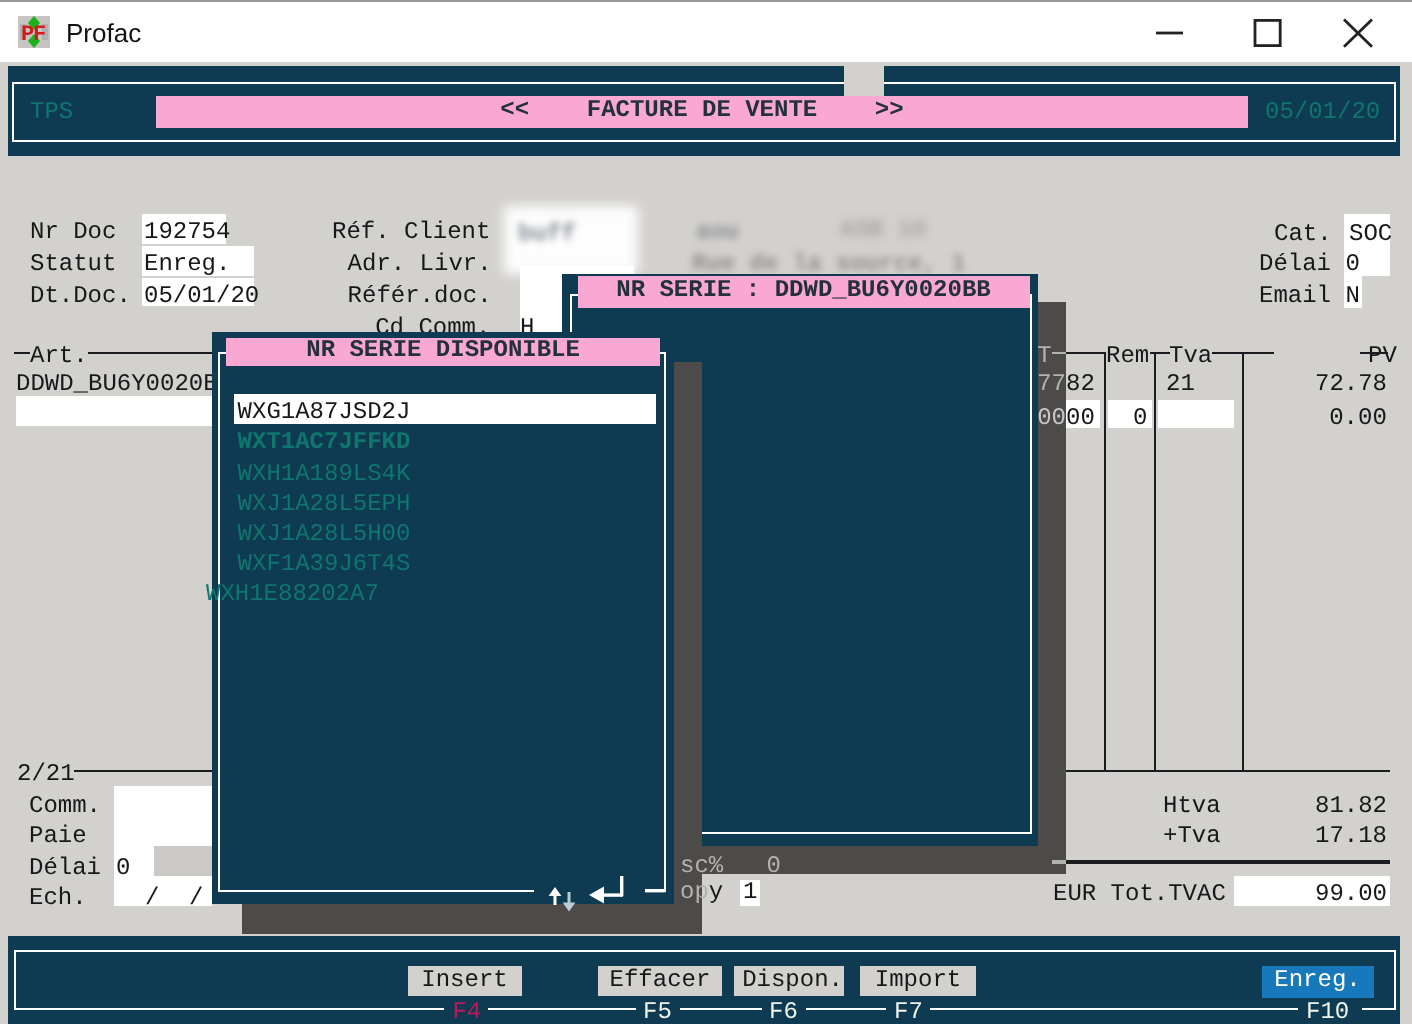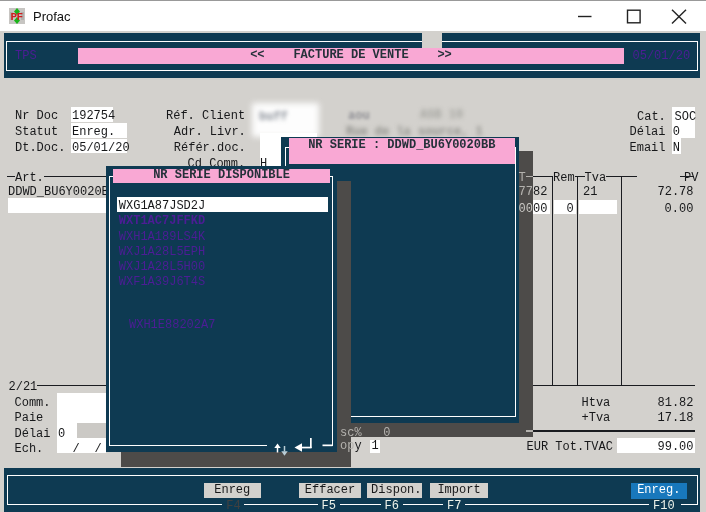--- a/index.html
+++ b/index.html
@@ -1,18 +1,18 @@
 <!DOCTYPE html>
 <html><head>
 <meta charset="utf-8">
 <style>
   html,body{margin:0;padding:0}
   body{width:706px;height:512px;position:relative;overflow:hidden;background:#d3d1cd;}
   .t{position:absolute;font:12px/12px "Liberation Mono",monospace;color:#17181a;white-space:pre;}
-  .w{color:#4c1d95;}
+  .w{color:#0f766e;}
   .box{position:absolute;background:#ffffff;}
   .ln{position:absolute;background:#1a1c20;}
   .navy{position:absolute;background:#0e3a52;}
   .sh{position:absolute;background:#4d4b49;}
   .lt{color:#b4b2ae;}
   .org{position:absolute;background:#f9a8d4;}
   .bord{position:absolute;border:1.5px solid #ffffff;box-sizing:border-box;}
 </style>
 </head>
 <body>
@@ -128,35 +128,35 @@
 <div class="t" style="left:657.5px;top:412px;">17.18</div>
 <div class="ln" style="left:527px;top:430.2px;width:168px;height:1.4px;"></div>
 <div class="t" style="left:526.5px;top:440.7px;">EUR Tot.TVAC</div>
 <div class="box" style="left:616.5px;top:437.8px;width:78.5px;height:15.2px;"></div>
 <div class="t" style="left:657.5px;top:440.7px;">99.00</div>
 
 <div class="sh" style="left:519px;top:151px;width:14px;height:286px;"></div>
 <div class="sh" style="left:295px;top:423px;width:238px;height:14px;"></div>
 <div class="navy" style="left:281px;top:137px;width:238px;height:286px;"></div>
 <div class="bord" style="left:284.5px;top:146.5px;width:231px;height:270px;"></div>
-<div class="org" style="left:288.5px;top:137.9px;width:226.5px;height:26px;text-align:center;font:bold 12px/14.3px 'Liberation Mono',monospace;color:#25313a;white-space:pre;">NR SERIE : DDWD_BU6Y0020BB</div>
+<div class="org" style="left:288.5px;top:137.9px;width:226.5px;height:16px;text-align:center;font:bold 12px/14.3px 'Liberation Mono',monospace;color:#25313a;white-space:pre;">NR SERIE : DDWD_BU6Y0020BB</div>
 
 <div class="sh" style="left:337px;top:181px;width:14px;height:285.5px;"></div>
 <div class="sh" style="left:120.5px;top:452px;width:230.5px;height:14.5px;"></div>
 <div class="navy" style="left:106px;top:166px;width:231px;height:286px;"></div>
 <div class="bord" style="left:109px;top:175.5px;width:224px;height:270px;"></div>
 <div class="org" style="left:112.9px;top:168.9px;width:217.3px;height:13.8px;text-align:center;font:bold 12px/13.8px 'Liberation Mono',monospace;color:#25313a;white-space:pre;">NR SERIE DISPONIBLE</div>
 <div class="box" style="left:117px;top:197.2px;width:210.5px;height:14.4px;"></div>
 <div class="t" style="left:118.8px;top:200.2px;">WXG1A87JSD2J</div>
 <div class="t w" style="left:118.8px;top:215.4px;font-weight:bold;">WXT1AC7JFFKD</div>
 <div class="t w" style="left:118.8px;top:230.6px;">WXH1A189LS4K</div>
 <div class="t w" style="left:118.8px;top:245.8px;">WXJ1A28L5EPH</div>
 <div class="t w" style="left:118.8px;top:261px;">WXJ1A28L5H00</div>
 <div class="t w" style="left:118.8px;top:276.2px;">WXF1A39J6T4S</div>
-<div class="t w" style="left:129px;top:291.4px;margin-top:28px;">WXH1E88202A7</div>
+<div class="t w" style="left:103px;top:291.4px;">WXH1E88202A7</div>
 
 <div class="navy" style="left:267px;top:443.2px;width:63px;height:4px;"></div>
 <svg style="position:absolute;left:270px;top:436px" width="64" height="21">
   <line x1="7.5" y1="11" x2="7.5" y2="16.5" stroke="#fff" stroke-width="1.5"></line>
   <polygon points="7.5,7.5 4.3,12 10.7,12" fill="#fff"></polygon>
   <line x1="14.5" y1="10" x2="14.5" y2="15.5" stroke="#b9cdd6" stroke-width="1.5"></line>
   <polygon points="14.5,19.8 11.3,15.3 17.7,15.3" fill="#b9cdd6"></polygon>
   <polygon points="24.5,11.5 32,7.2 32,15.8" fill="#fff"></polygon>
   <rect x="31" y="10.7" width="10.5" height="1.7" fill="#fff"></rect>
   <rect x="40" y="2" width="1.7" height="10" fill="#fff"></rect>
@@ -166,28 +166,28 @@
 <div class="t lt" style="left:518.6px;top:171.5px;">T</div>
 <div style="position:absolute;left:526px;top:176px;width:7px;height:1.4px;background:#b4b2ae;"></div>
 <div class="t lt" style="left:518.6px;top:185.5px;">77</div>
 <div class="t" style="left:518.6px;top:202.5px;color:#c9c7c3;">00</div>
 <div class="t lt" style="left:340px;top:426.5px;">sc%   0</div>
 <div class="t lt" style="left:340px;top:440.3px;">op</div>
 <div style="position:absolute;left:526px;top:430.2px;width:7px;height:1.4px;background:#b4b2ae;"></div>
 
 <div class="navy" style="left:4px;top:468px;width:696px;height:44px;"></div>
 <div class="bord" style="left:7px;top:474.5px;width:691px;height:30px;"></div>
-<div class="t" style="left:204px;top:483px;width:56.5px;height:14.8px;background:#d3d1cd;text-align:center;line-height:14.8px;">Enreg</div>
+<div class="t" style="left:204px;top:483px;width:56.5px;height:14.8px;background:#d3d1cd;text-align:center;line-height:14.8px;">Insert</div>
 <div class="t" style="left:299px;top:483px;width:62px;height:14.8px;background:#d3d1cd;text-align:center;line-height:14.8px;">Effacer</div>
 <div class="t" style="left:367px;top:483px;width:54.5px;height:14.8px;background:#d3d1cd;text-align:right;line-height:14.8px;">Dispon.</div>
 <div class="t" style="left:430px;top:483px;width:58px;height:14.8px;background:#d3d1cd;text-align:center;line-height:14.8px;">Import</div>
 <div class="t" style="left:630.5px;top:483px;width:56.5px;height:15.5px;background:#1878bc;color:#fff;text-align:center;line-height:15.5px;">Enreg.</div>
 
 <div class="navy" style="left:222px;top:502.5px;width:22px;height:4px;"></div>
 <div class="navy" style="left:317.5px;top:502.5px;width:22px;height:4px;"></div>
 <div class="navy" style="left:380.5px;top:502.5px;width:22px;height:4px;"></div>
 <div class="navy" style="left:443px;top:502.5px;width:22px;height:4px;"></div>
 <div class="navy" style="left:649px;top:502.5px;width:32px;height:4px;"></div>
-<div class="t" style="left:226.2px;top:500px;color:#404040;">F4</div>
+<div class="t" style="left:226.2px;top:500px;color:#be185d;">F4</div>
 <div class="t" style="left:321.5px;top:500px;color:#eef3ea;">F5</div>
 <div class="t" style="left:384.5px;top:500px;color:#eef3ea;">F6</div>
 <div class="t" style="left:447px;top:500px;color:#eef3ea;">F7</div>
 <div class="t" style="left:653px;top:500px;color:#eef3ea;">F10</div>
 
 </body></html>

